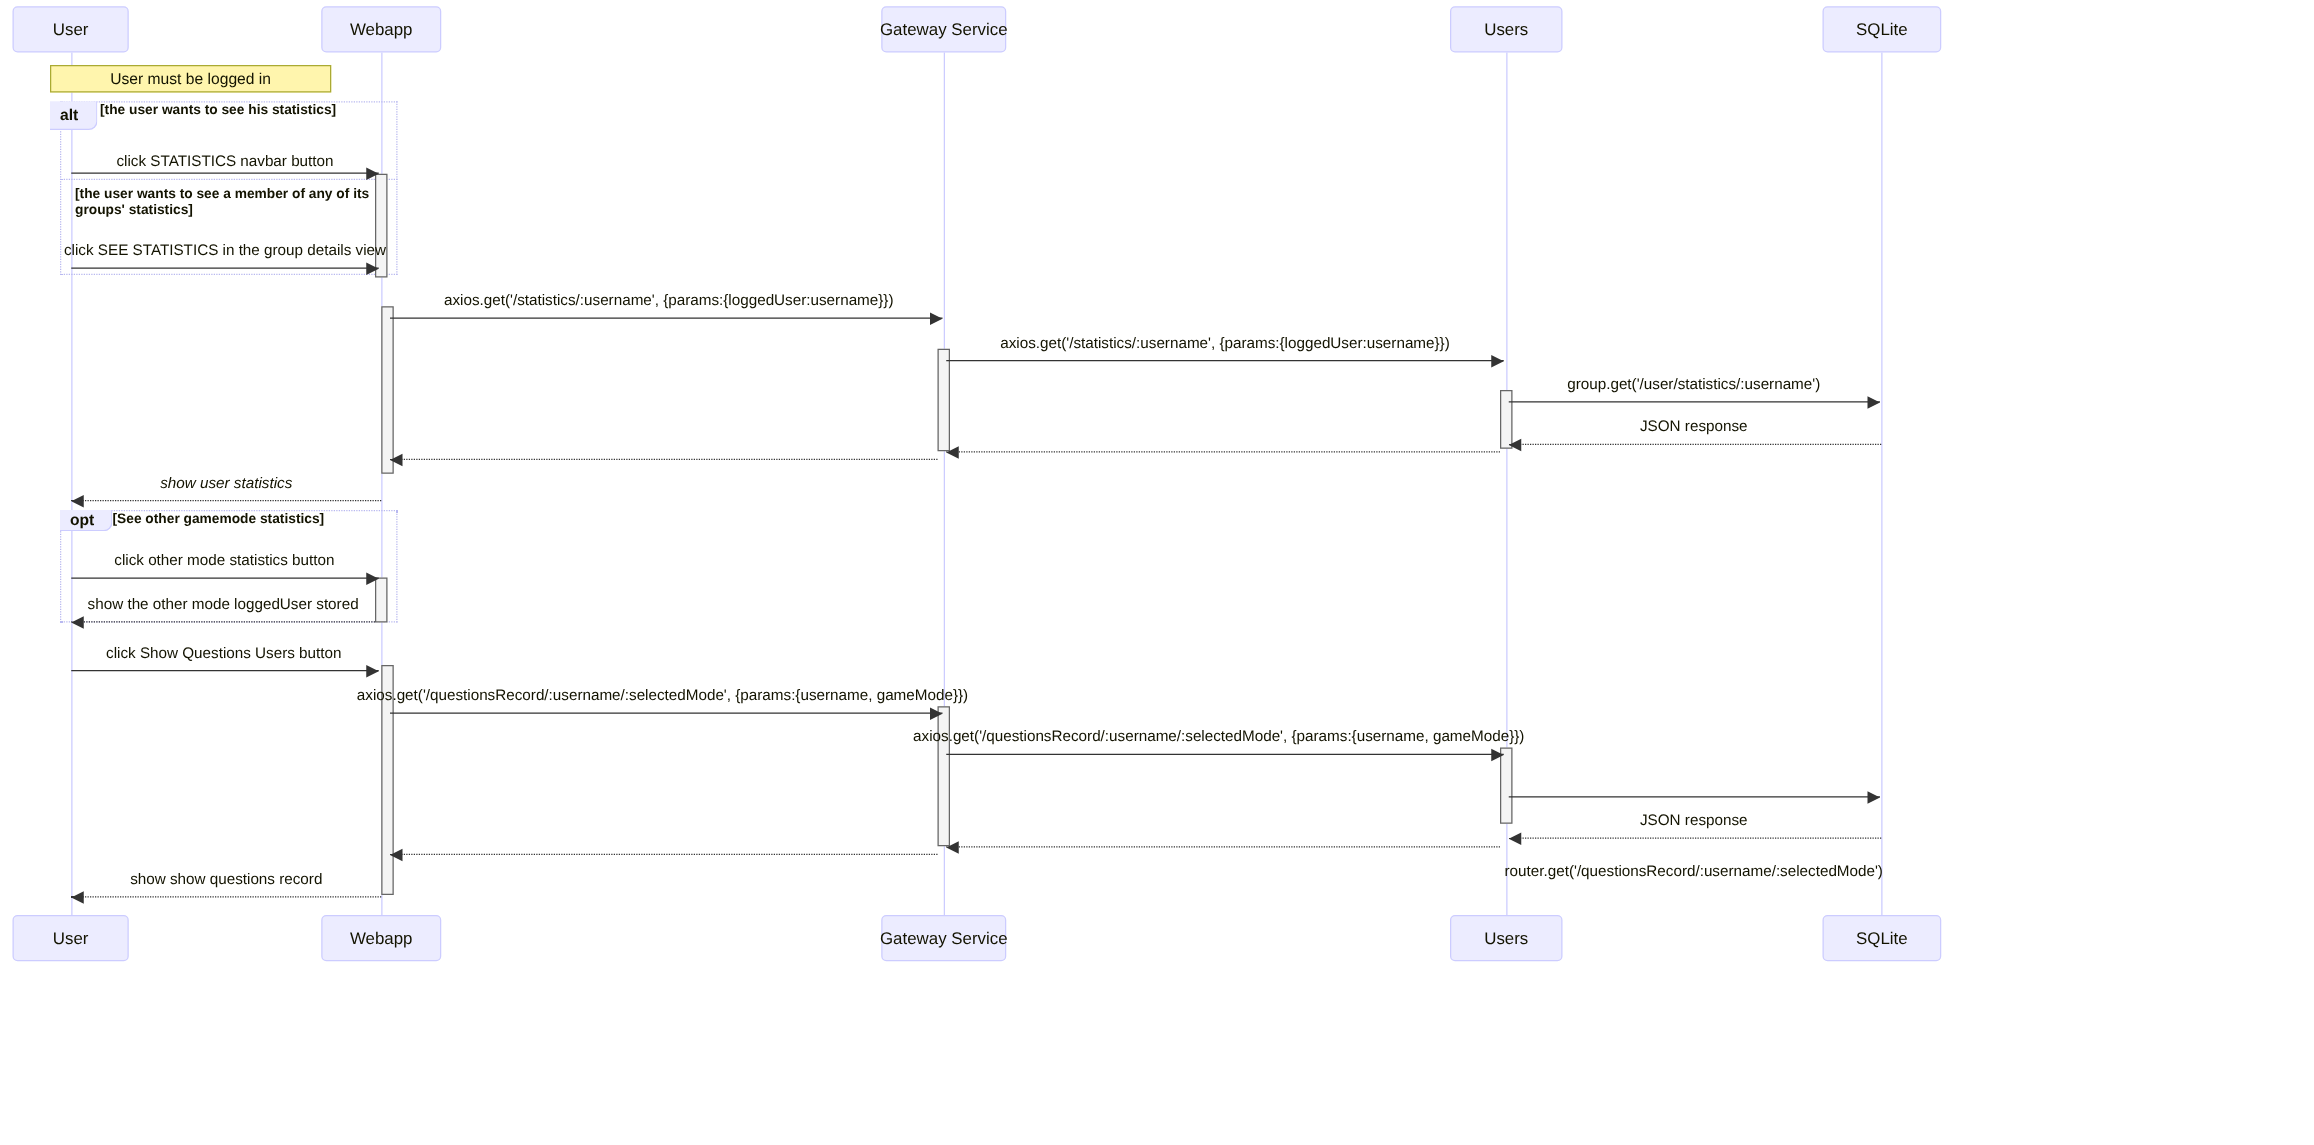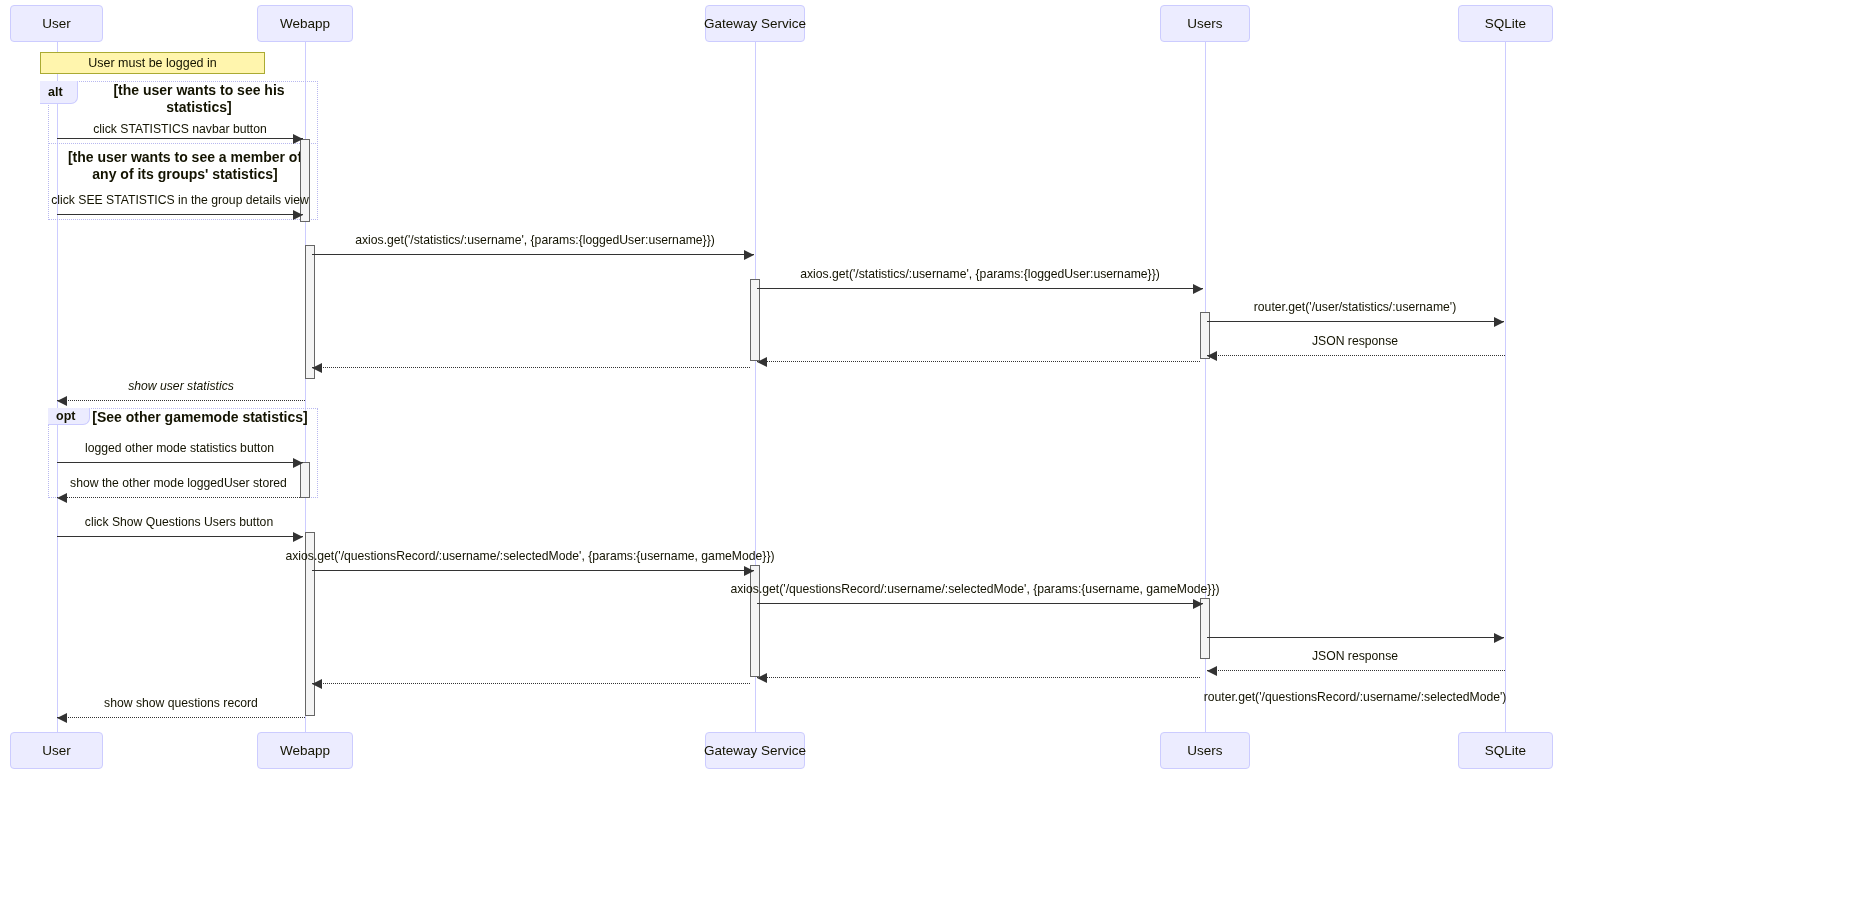--- a/index.html
+++ b/index.html
@@ -84,23 +84,22 @@
     font-size: 12.5px;
     font-weight: bold;
     display: flex;
     align-items: center;
     padding-left: 8px;
     padding-right: 14px;
   }
   .frag-cond {
     position: absolute;
     color: #131300;
-    font-size: 14px;
+    font-size: 11px;
     font-weight: bold;
-    text-align: center;
     line-height: 1.18;
   }
 
   
   .msg-line {
     position: absolute;
     height: 0;
     border-top: 1.4px solid #333333;
   }
   .msg-line.dashed {
@@ -160,34 +159,34 @@
     <div class="arrowhead right" style="left: 293px; top: 210px;"></div>
     <div class="msg-label" style="left: 44px; top: 193px; width: 272px;">click SEE STATISTICS in the group details view</div>
     <div class="msg-line" style="left: 312px; top: 254px; width: 442px;"></div>
     <div class="arrowhead right" style="left: 744px; top: 250px;"></div>
     <div class="msg-label" style="left: 310px; top: 233px; width: 450px;">axios.get('/statistics/:username', {params:{loggedUser:username}})</div>
     <div class="msg-line" style="left: 757px; top: 288px; width: 446px;"></div>
     <div class="arrowhead right" style="left: 1193px; top: 284px;"></div>
     <div class="msg-label" style="left: 755px; top: 267px; width: 450px;">axios.get('/statistics/:username', {params:{loggedUser:username}})</div>
     <div class="msg-line" style="left: 1207px; top: 321px; width: 297px;"></div>
     <div class="arrowhead right" style="left: 1494px; top: 317px;"></div>
-    <div class="msg-label" style="left: 1205px; top: 300px; width: 300px;">router.get('/user/statistics/:username')</div>
+    <div class="msg-label" style="left: 1205px; top: 300px; width: 300px;">group.get('/user/statistics/:username')</div>
     <div class="msg-line dashed" style="left: 1207px; top: 355px; width: 298px;"></div>
     <div class="arrowhead left" style="left: 1207px; top: 351px;"></div>
     <div class="msg-label" style="left: 1205px; top: 334px; width: 300px;">JSON response</div>
     <div class="msg-line dashed" style="left: 757px; top: 361px; width: 443px;"></div>
     <div class="arrowhead left" style="left: 757px; top: 357px;"></div>
     <div class="msg-line dashed" style="left: 312px; top: 367px; width: 438px;"></div>
     <div class="arrowhead left" style="left: 312px; top: 363px;"></div>
     <div class="msg-line dashed" style="left: 57px; top: 400px; width: 248px;"></div>
     <div class="arrowhead left" style="left: 57px; top: 396px;"></div>
     <div class="msg-label" style="left: 57px; top: 379px; width: 248px; font-style: italic;">show user statistics</div>
     <div class="msg-line" style="left: 57px; top: 462px; width: 246px;"></div>
     <div class="arrowhead right" style="left: 293px; top: 458px;"></div>
-    <div class="msg-label" style="left: 52px; top: 441px; width: 255px;">logged other mode statistics button</div>
+    <div class="msg-label" style="left: 52px; top: 441px; width: 255px;">click other mode statistics button</div>
     <div class="msg-line dashed" style="left: 57px; top: 497px; width: 243px;"></div>
     <div class="arrowhead left" style="left: 57px; top: 493px;"></div>
     <div class="msg-label" style="left: 46px; top: 476px; width: 265px;">show the other mode loggedUser stored</div>
     <div class="msg-line" style="left: 57px; top: 536px; width: 246px;"></div>
     <div class="arrowhead right" style="left: 293px; top: 532px;"></div>
     <div class="msg-label" style="left: 50px; top: 515px; width: 258px;">click Show Questions Users button</div>
     <div class="msg-line" style="left: 312px; top: 570px; width: 442px;"></div>
     <div class="arrowhead right" style="left: 744px; top: 566px;"></div>
     <div class="msg-label" style="left: 275px; top: 549px; width: 510px;">axios.get('/questionsRecord/:username/:selectedMode', {params:{username, gameMode}})</div>
     <div class="msg-line" style="left: 757px; top: 603px; width: 446px;"></div>

